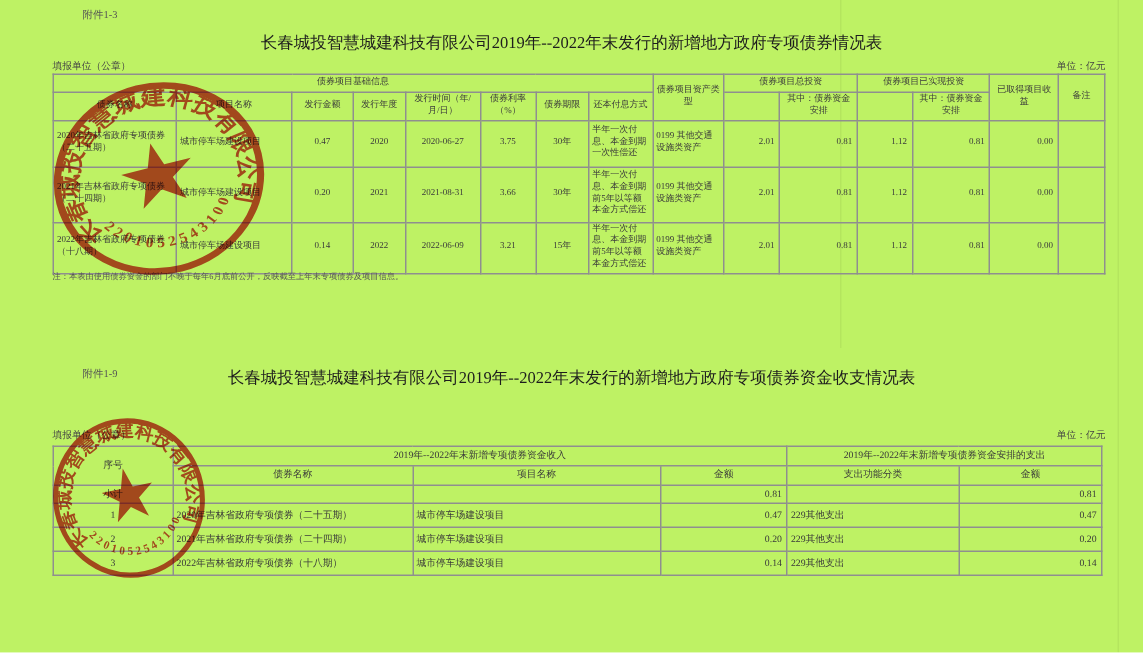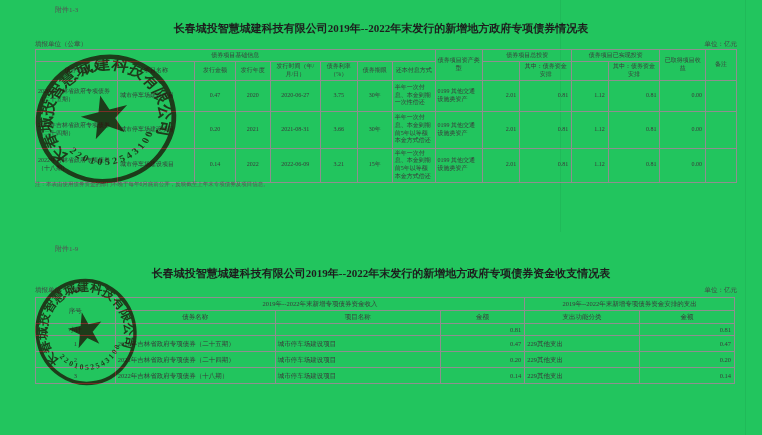--- a/index.html
+++ b/index.html
@@ -1,27 +1,27 @@
 <!DOCTYPE html>
 <html><head>
 <meta charset="utf-8">
 <style>
   html,body{margin:0;padding:0;}
   body{
     width:762px;height:435px;overflow:hidden;background:#ffffff;
     font-family:"Liberation Serif","DejaVu Serif",serif;color:#333;
   }
-  .page{position:relative;width:762px;height:435px;background:#22c55e;}
+  .page{position:relative;width:762px;height:435px;background:#bef264;}
   .artifact{position:absolute;background:rgba(0,0,0,0.05);width:1px;}
   .a1{left:560px;top:0;height:232px;}
   .a2{left:745px;top:0;height:435px;}
 
   .attach{position:absolute;font-size:7px;color:#555;}
   .doc-title{position:absolute;left:0;width:762px;text-align:center;
-    font-size:11px;font-weight:bold;color:#1d1d1d;margin:0;}
+    font-size:11px;font-weight:normal;color:#1d1d1d;margin:0;}
   .meta{position:absolute;left:35px;width:702px;font-size:6.5px;color:#444;}
   .meta .right{float:right;}
 
   table{border-collapse:collapse;table-layout:fixed;position:absolute;
     background:rgba(255,255,255,0.0);}
   th,td{border:0.6px solid #8f8f8f;font-weight:normal;color:#3a3a3a;
     padding:1px 2px;vertical-align:middle;overflow:hidden;}
   .t1{left:35px;top:49px;width:702px;font-size:6px;line-height:1.3;}
   .t1 th{font-size:6px;text-align:center;}
   .t2{left:35px;top:297px;width:700px;font-size:6.5px;line-height:1.4;}
@@ -149,21 +149,21 @@
         <td class="num">1.12</td>
         <td class="num">0.81</td>
         <td class="num">0.00</td>
         <td class="lft"></td>
       </tr>
     </tbody>
   </table>
   <div class="note">注：本表由使用债券资金的部门不晚于每年6月底前公开，反映截至上年末专项债券及项目信息。</div>
 
   <div class="attach" style="left:55px;top:244px;">附件1-9</div>
-  <div class="doc-title" style="top:266px;">长春城投智慧城建科技有限公司2019年--2022年末发行的新增地方政府专项债券资金收支情况表</div>
+  <div class="doc-title" style="top:244px;">长春城投智慧城建科技有限公司2019年--2022年末发行的新增地方政府专项债券资金收支情况表</div>
   <div class="meta" style="top:286px;">
     <span>填报单位（公章）</span>
     <span class="right">单位：亿元</span>
   </div>
 
   <table class="t2">
     <colgroup>
       <col style="width:11.4%">
         <col style="width:22.9%">
         <col style="width:23.6%">

